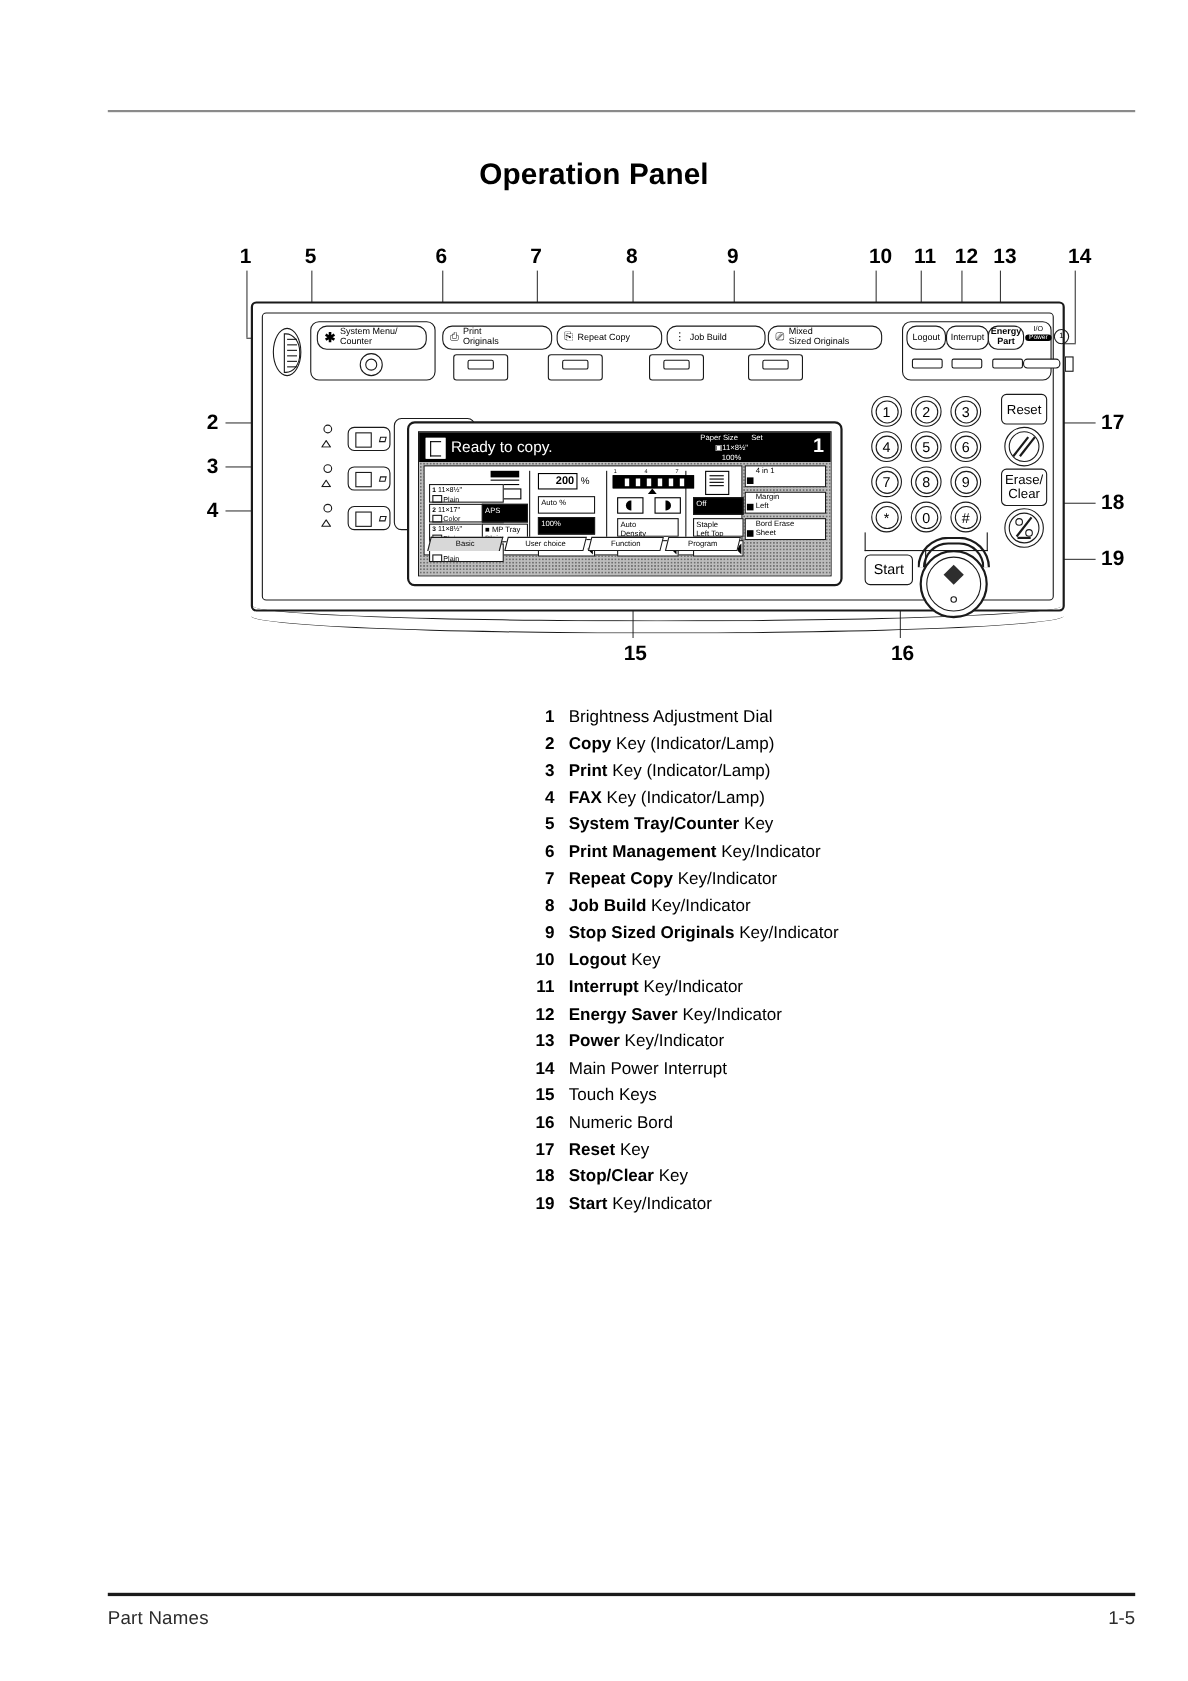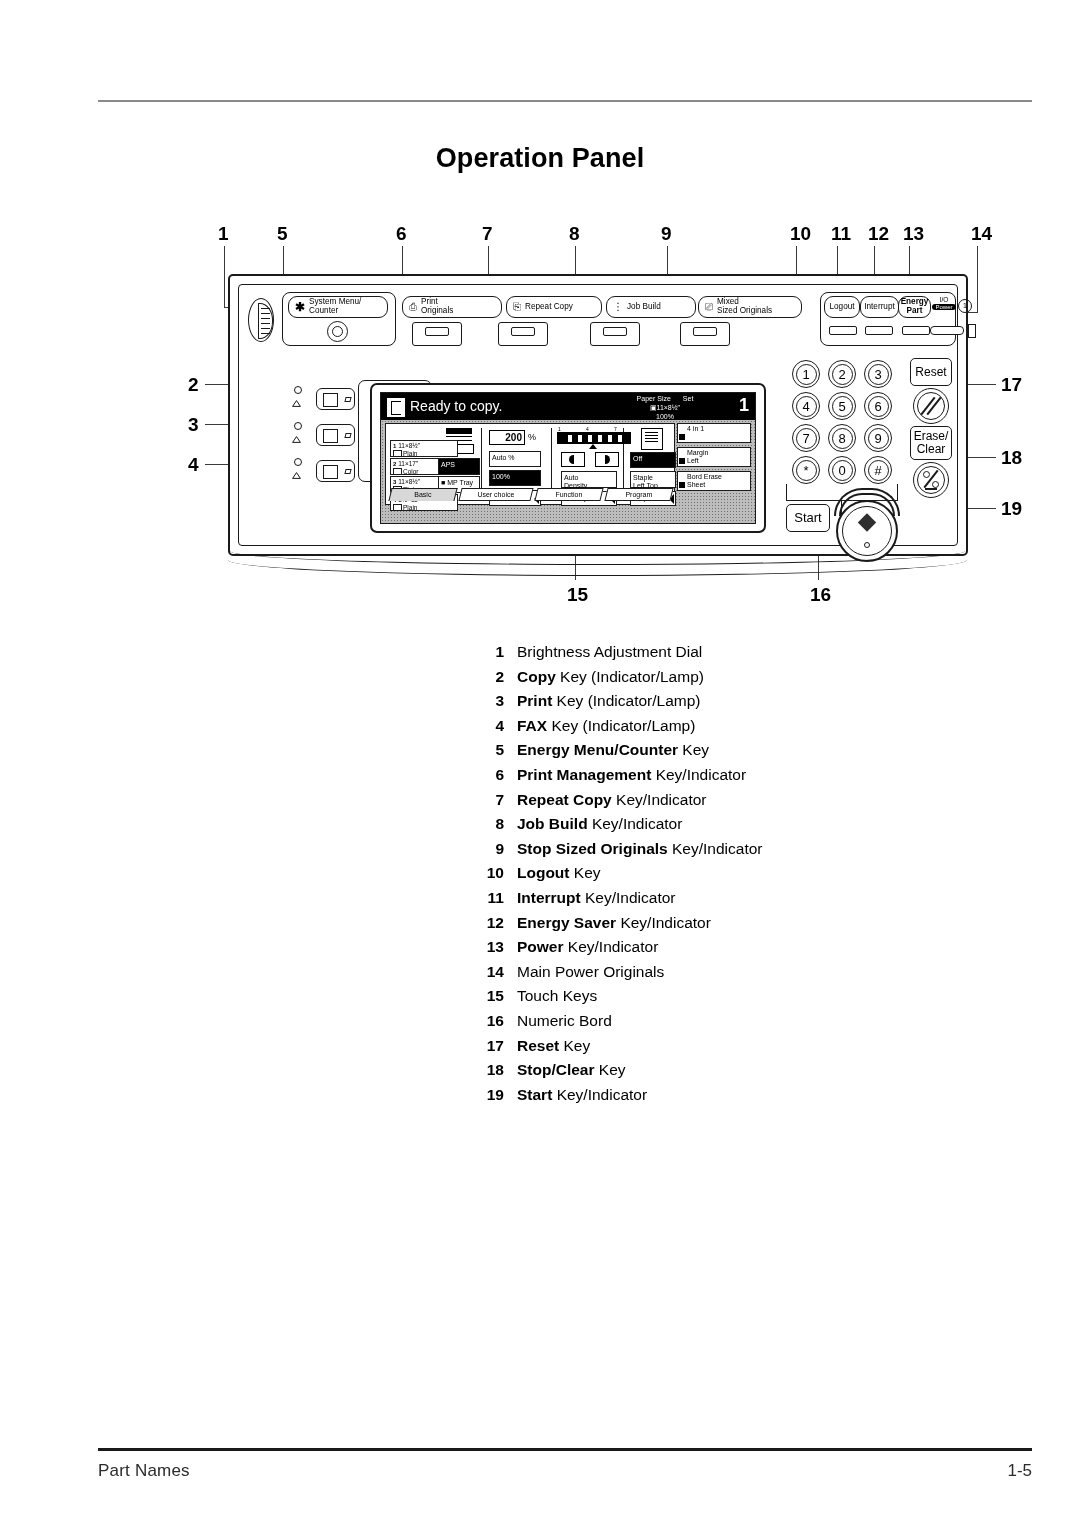--- a/index.html
+++ b/index.html
@@ -573,21 +573,21 @@
     <div class="lrow">
         <span class="lnum">3</span>
         <span><span class="lb">Print</span><span class="ln"> Key (Indicator/Lamp)</span></span>
       </div>
     <div class="lrow">
         <span class="lnum">4</span>
         <span><span class="lb">FAX</span><span class="ln"> Key (Indicator/Lamp)</span></span>
       </div>
     <div class="lrow">
         <span class="lnum">5</span>
-        <span><span class="lb">Energy Menu/Counter</span><span class="ln"> Key</span></span>
+        <span><span class="lb">System Tray/Counter</span><span class="ln"> Key</span></span>
       </div>
     <div class="lrow">
         <span class="lnum">6</span>
         <span><span class="lb">Print Management</span><span class="ln"> Key/Indicator</span></span>
       </div>
     <div class="lrow">
         <span class="lnum">7</span>
         <span><span class="lb">Repeat Copy</span><span class="ln"> Key/Indicator</span></span>
       </div>
     <div class="lrow">
@@ -609,21 +609,21 @@
     <div class="lrow">
         <span class="lnum">12</span>
         <span><span class="lb">Energy Saver</span><span class="ln"> Key/Indicator</span></span>
       </div>
     <div class="lrow">
         <span class="lnum">13</span>
         <span><span class="lb">Power</span><span class="ln"> Key/Indicator</span></span>
       </div>
     <div class="lrow">
         <span class="lnum">14</span>
-        <span><span class="lb"></span><span class="ln">Main Power Originals</span></span>
+        <span><span class="lb"></span><span class="ln">Main Power Interrupt</span></span>
       </div>
     <div class="lrow">
         <span class="lnum">15</span>
         <span><span class="lb"></span><span class="ln">Touch Keys</span></span>
       </div>
     <div class="lrow">
         <span class="lnum">16</span>
         <span><span class="lb"></span><span class="ln">Numeric Bord</span></span>
       </div>
     <div class="lrow">

